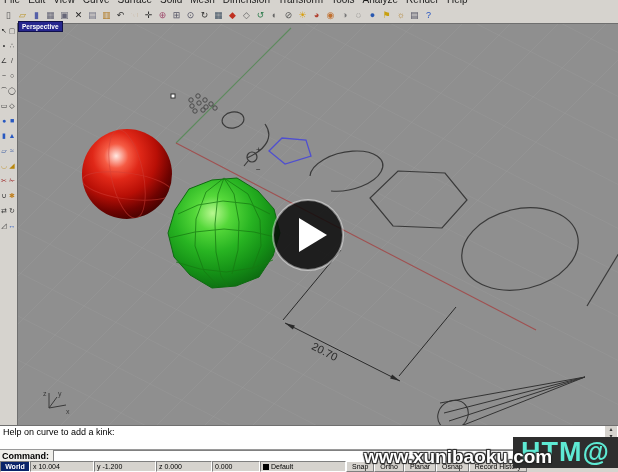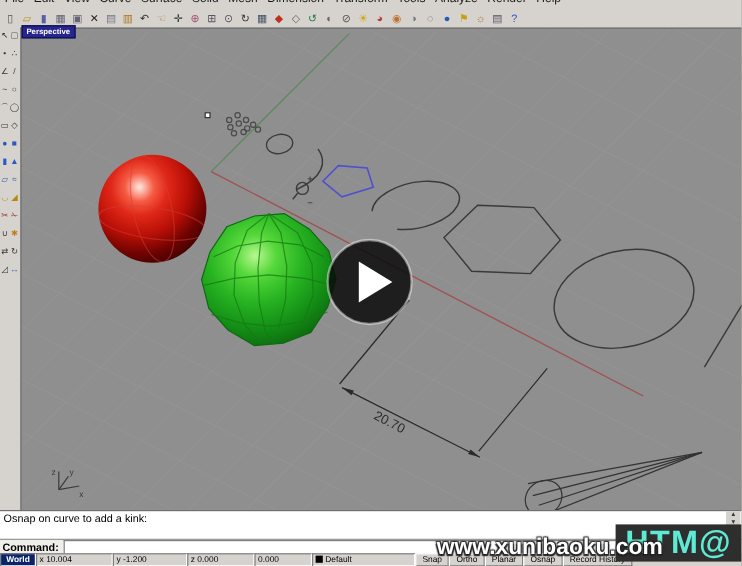--- a/index.html
+++ b/index.html
@@ -281,21 +281,21 @@
   </g>
 
   <g>
     <circle cx="290" cy="211" r="35" fill="rgba(8,8,8,0.84)" stroke="rgba(255,255,255,0.45)" stroke-width="2"></circle>
     <polygon points="281,194 281,228 309,211" fill="#ffffff"></polygon>
   </g>
 </svg>
 </div>
 
 <div class="cmdhist">
-  <div>Osnap on curve to add a kink:</div>
+  <div>Help on curve to add a kink:</div>
 </div>
 <div class="histscroll">
   <div>▴</div>
   <div>▾</div>
 </div>
 
 <div class="cmdprompt">
   <span class="lbl">Command:</span>
   <input class="cmdinput" value="" style="">
 </div>

